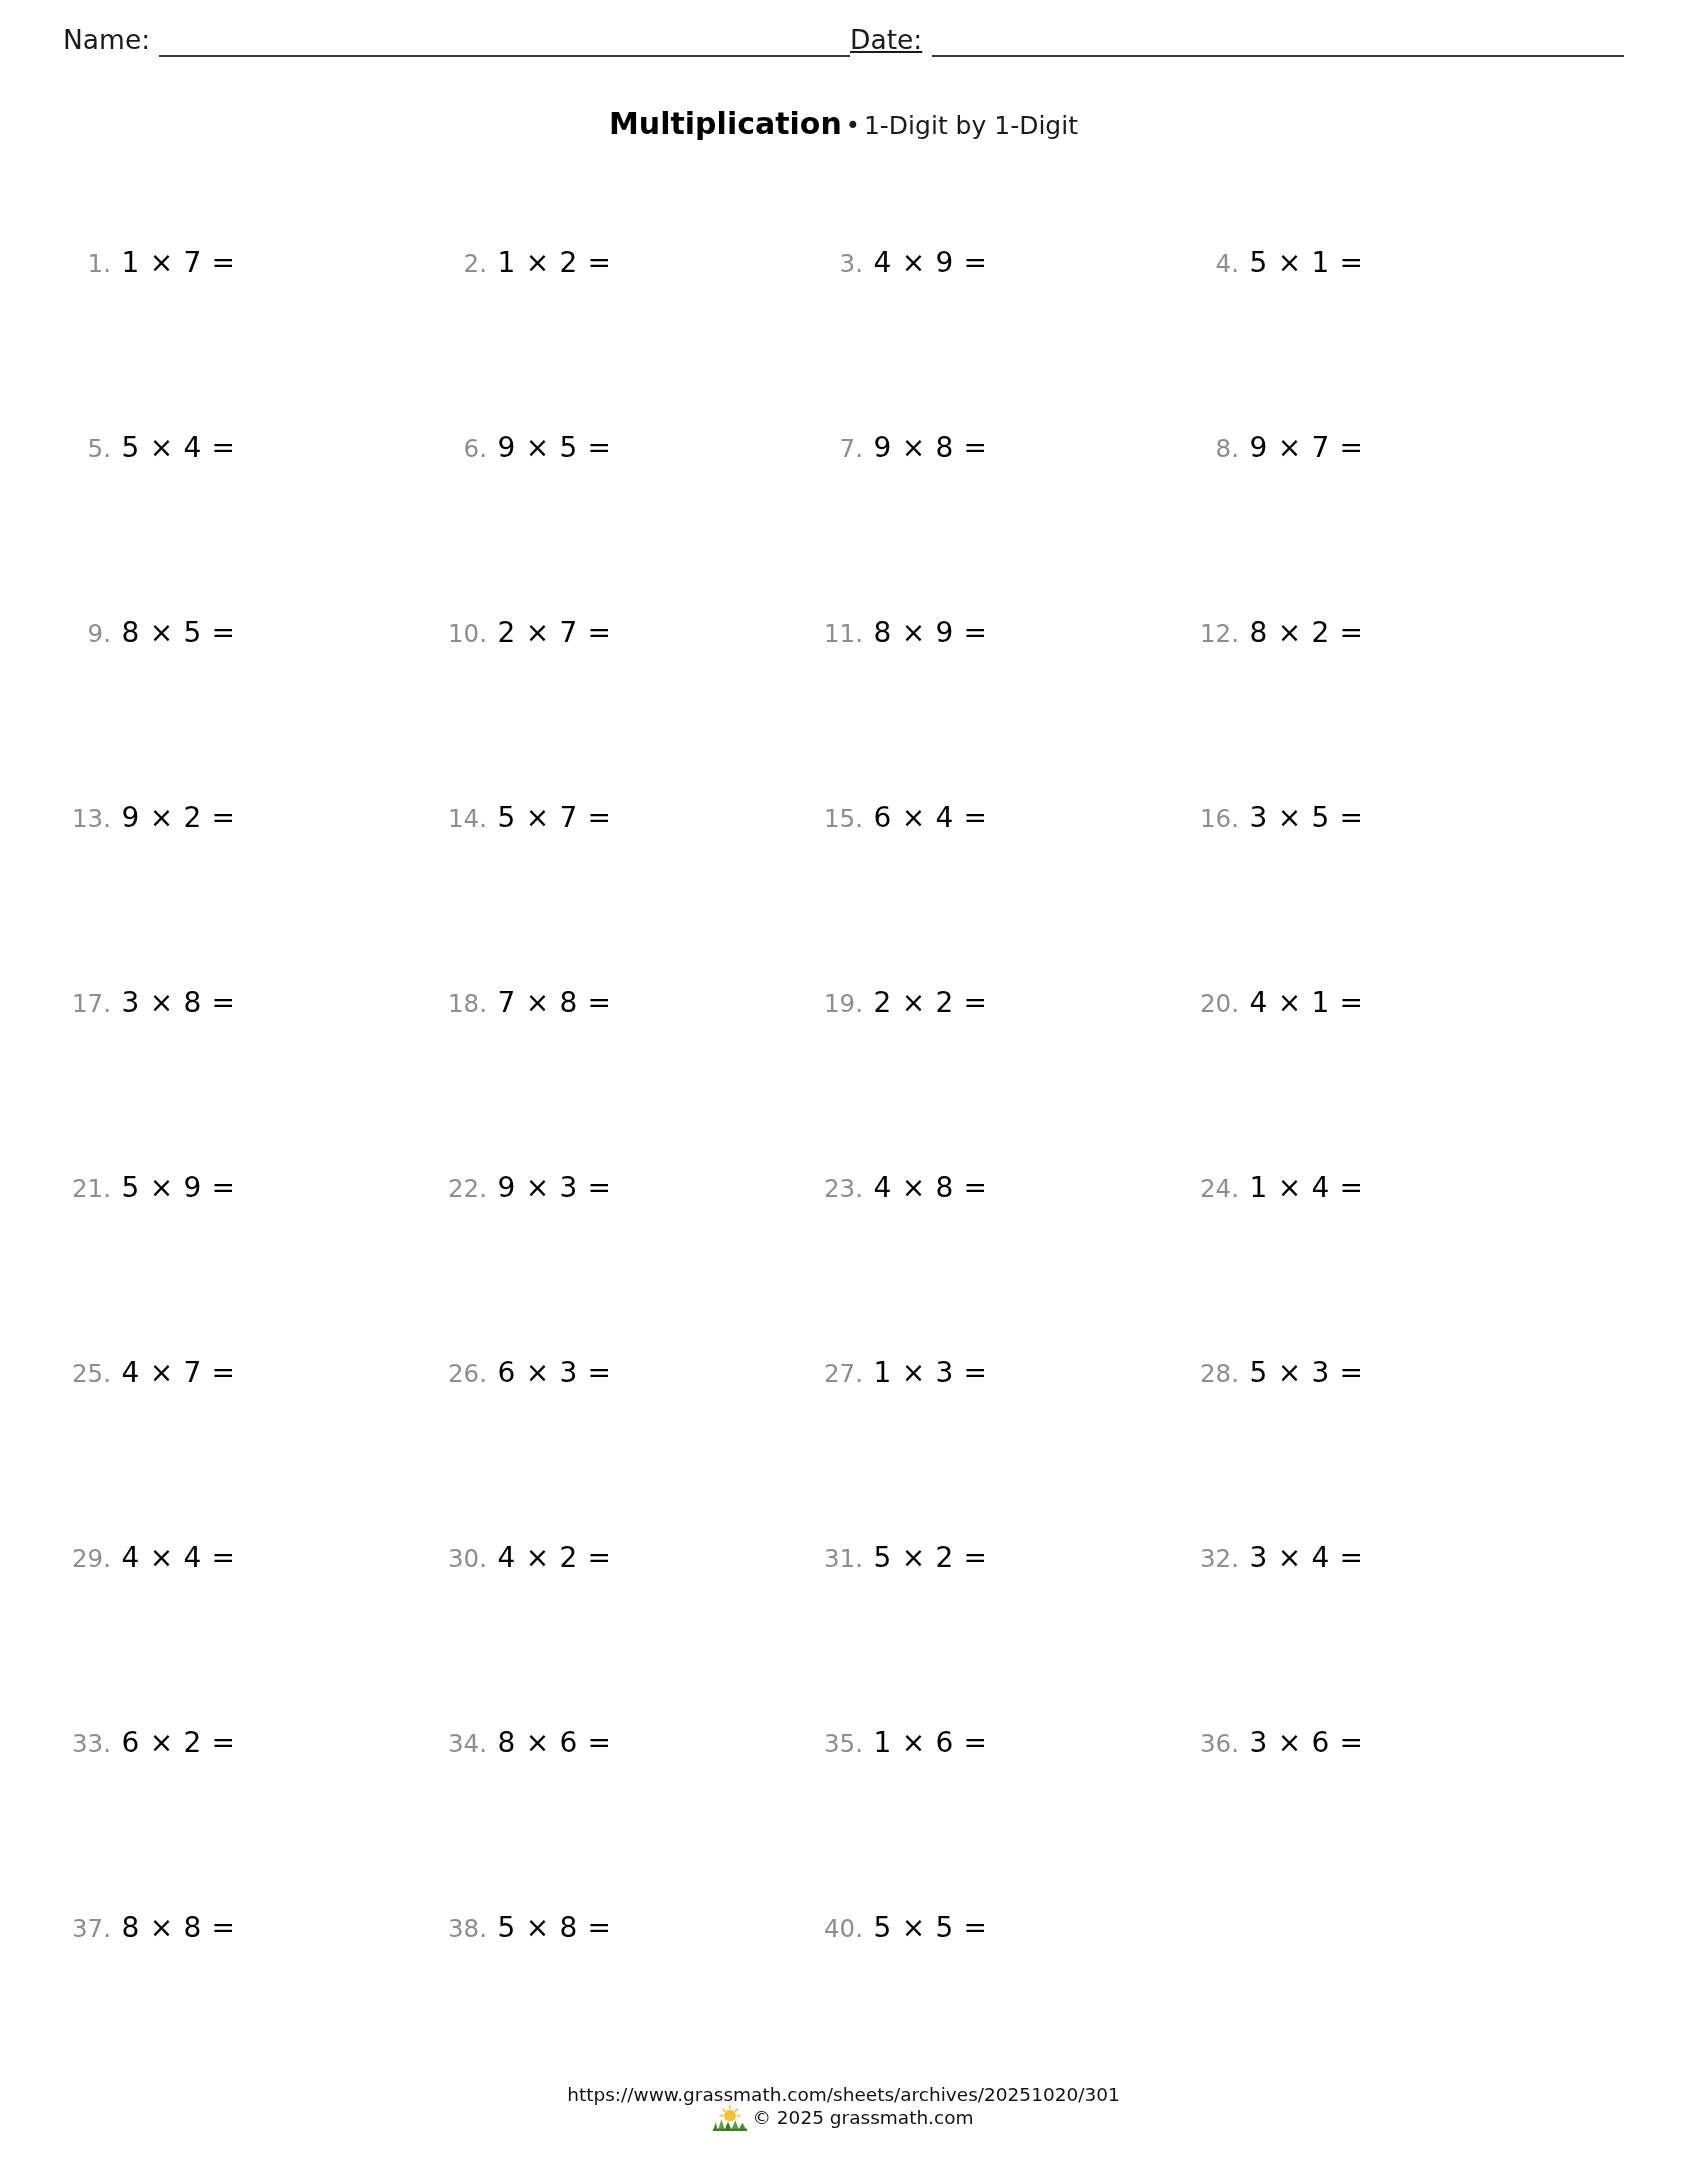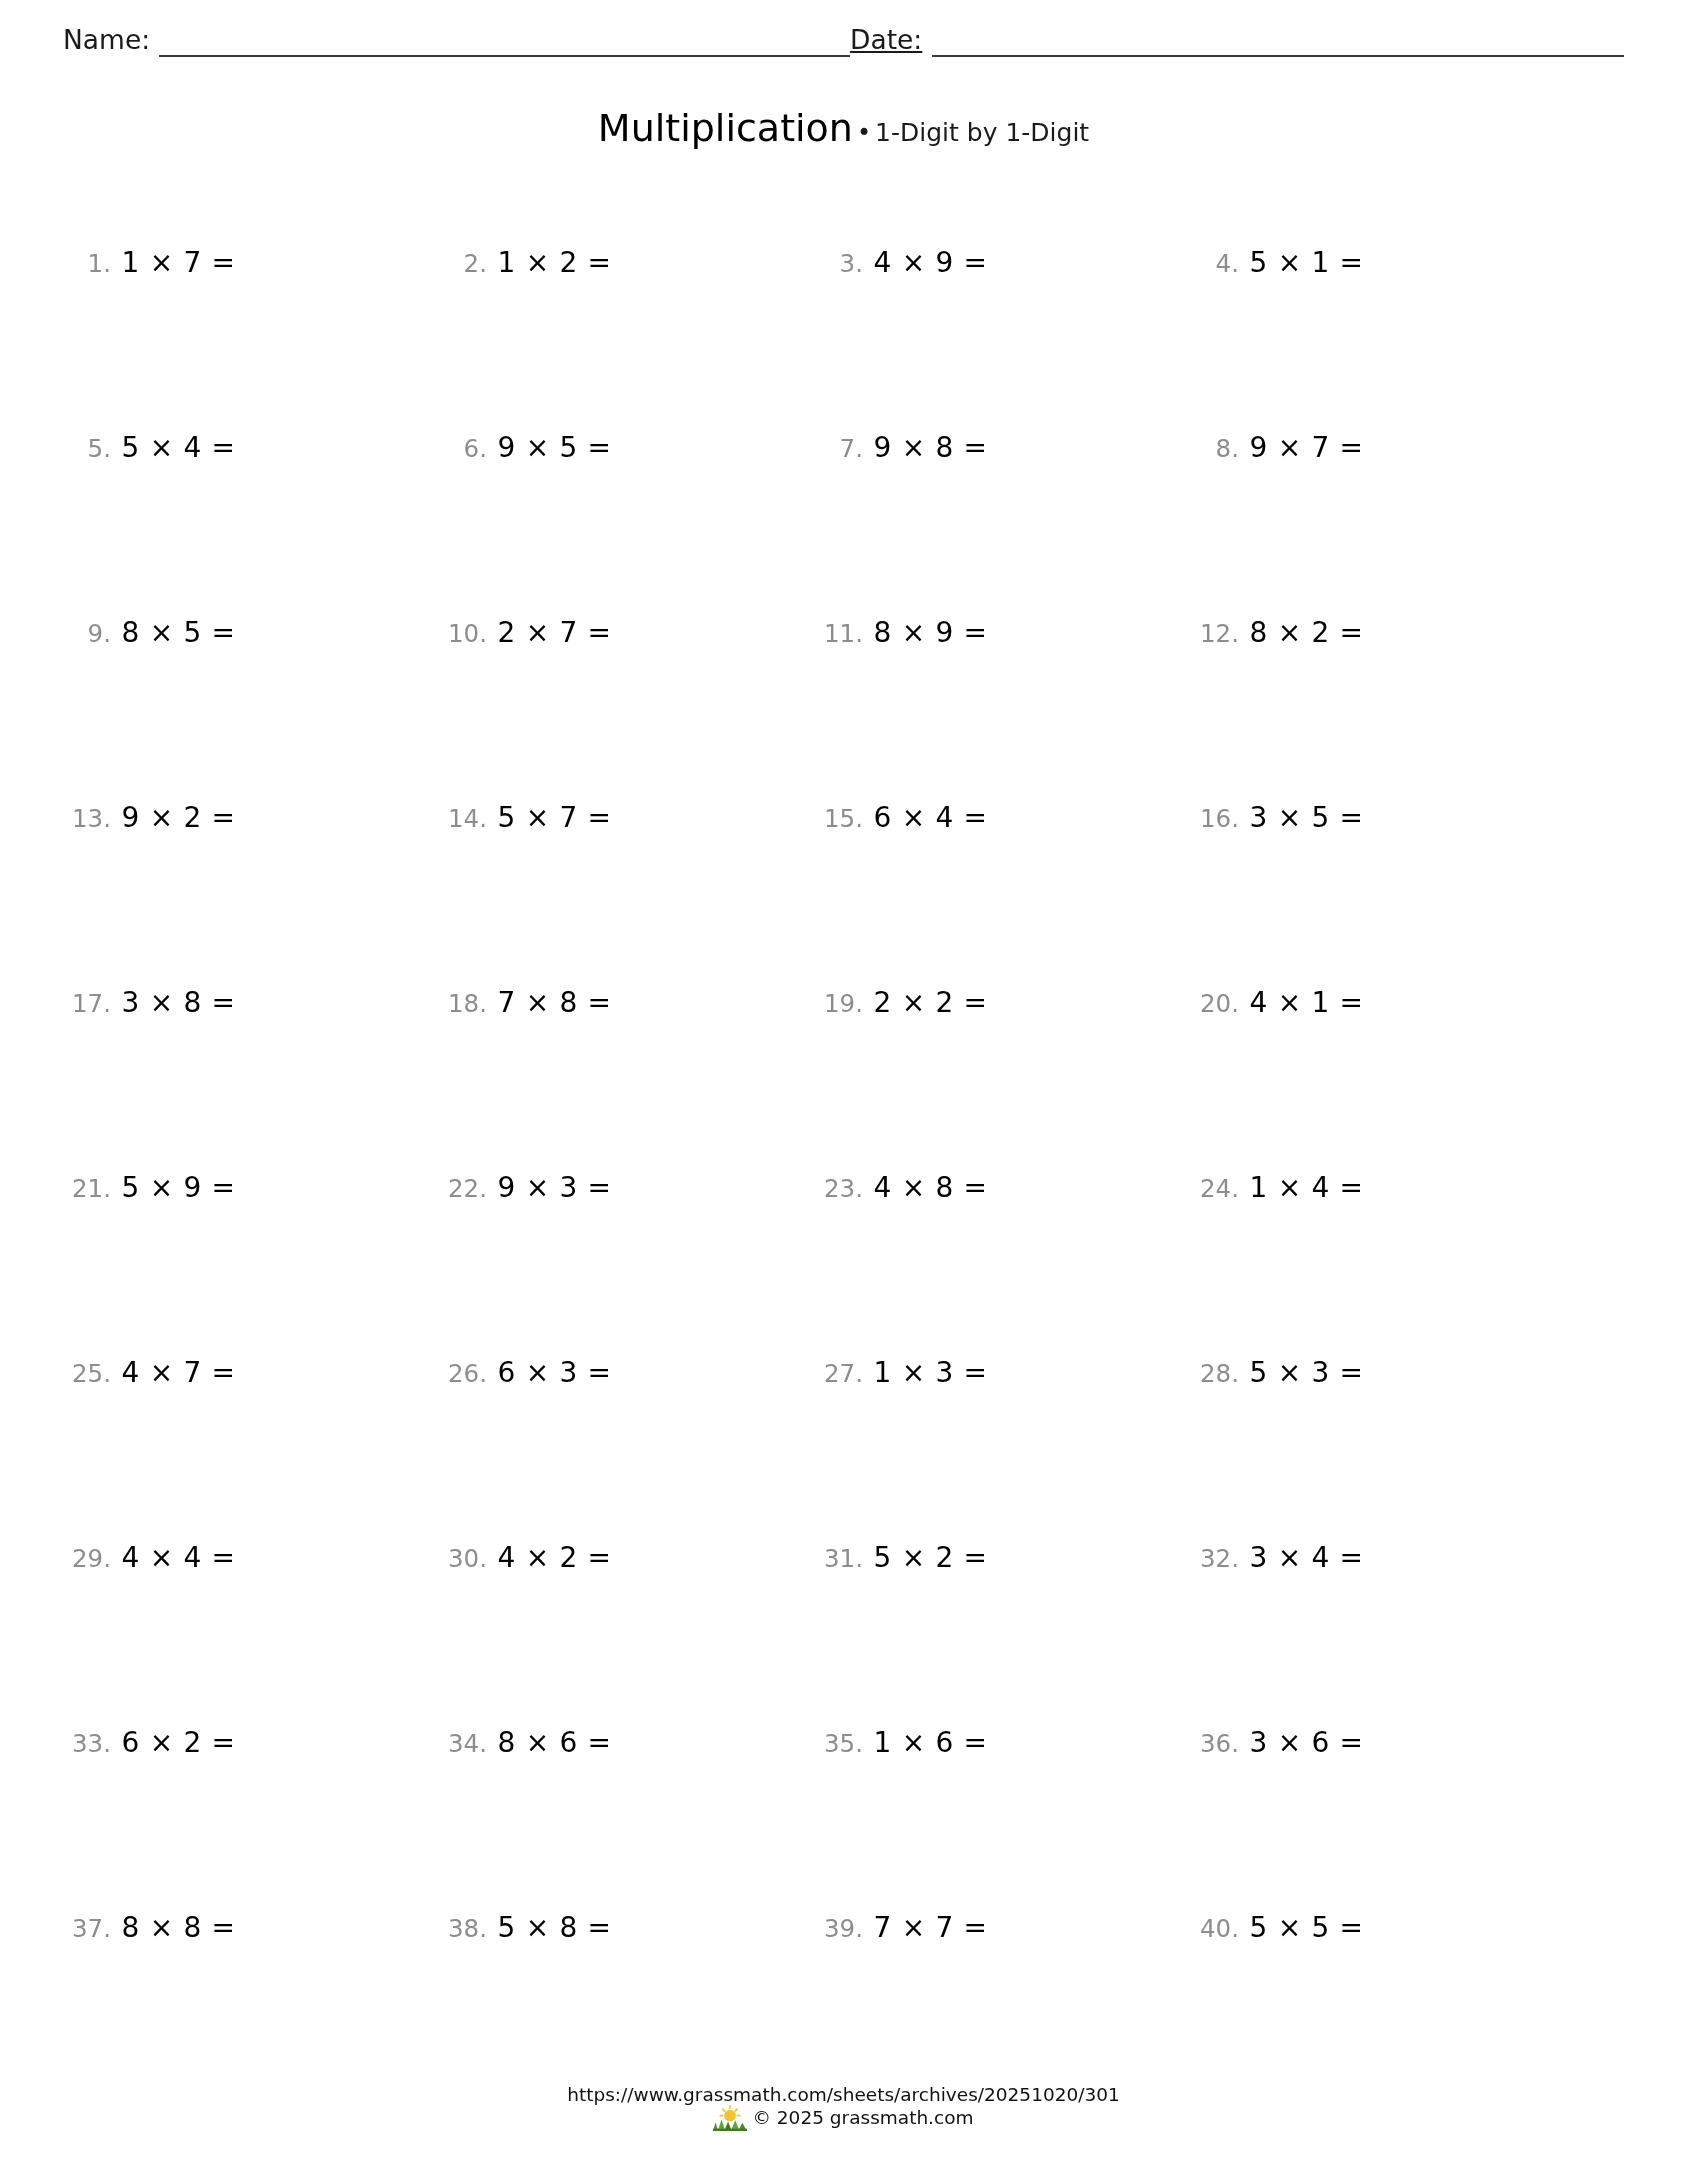--- a/index.html
+++ b/index.html
@@ -56,22 +56,22 @@
 
   
   .title-row {
     position: absolute;
     left: 0;
     top: 106px;
     width: 1687px;
     text-align: center;
   }
   .title-main {
-    font-size: 38px;
-    font-weight: normal;
+    font-size: 30px;
+    font-weight: bold;
     color: #000000;
   }
   .title-sep {
     font-size: 24px;
     color: #1a1a1a;
     padding: 0 4px;
   }
   .title-sub {
     font-size: 25px;
     color: #1a1a1a;
@@ -393,26 +393,20 @@
     <div class="cell">
         <div class="cell-inner">
           <span class="q-num">37.</span>
           <span class="q-text">8 × 8 =</span>
         </div>
       </div>
     <div class="cell">
         <div class="cell-inner">
           <span class="q-num">38.</span>
           <span class="q-text">5 × 8 =</span>
-        </div>
-      </div>
-    <div class="cell">
-        <div class="cell-inner">
-          <span class="q-num">39.</span>
-          <span class="q-text">7 × 7 =</span>
         </div>
       </div>
     <div class="cell">
         <div class="cell-inner">
           <span class="q-num">40.</span>
           <span class="q-text">5 × 5 =</span>
         </div>
       </div>
 
   </div>

